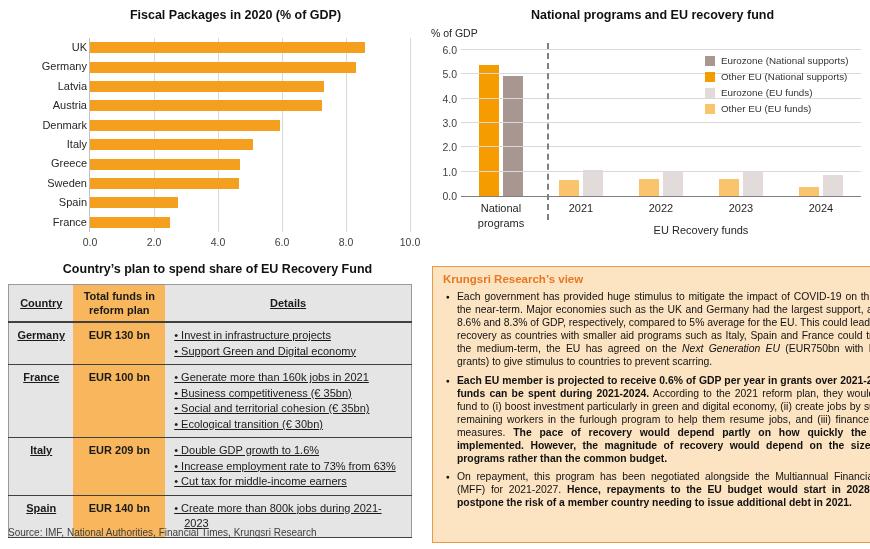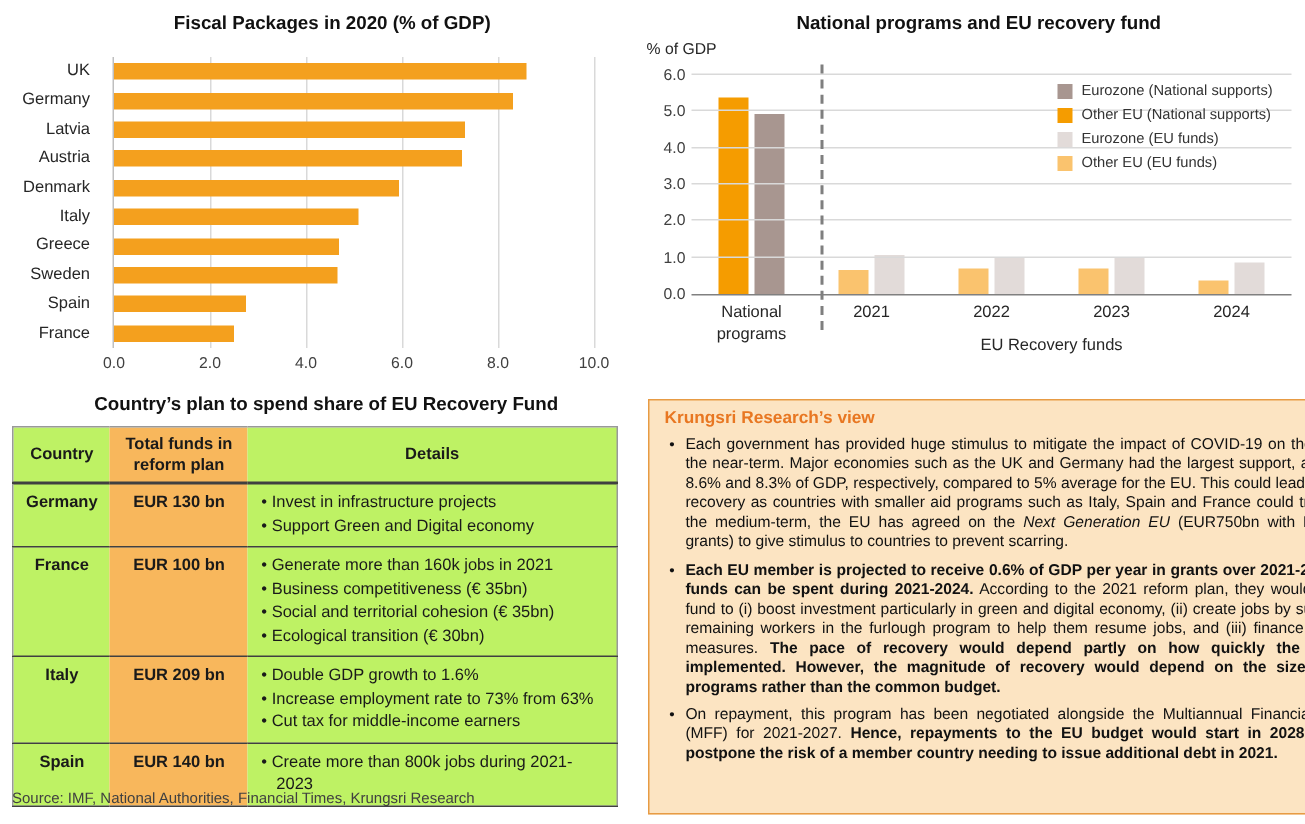--- a/index.html
+++ b/index.html
@@ -1,24 +1,24 @@
 <!DOCTYPE html>
 <html><head>
 <meta charset="utf-8">
 <style>
   html,body{margin:0;padding:0;background:#fff;}
   .page{position:relative;width:870px;height:549px;background:#fff;overflow:hidden;
         font-family:"Liberation Sans",sans-serif;color:#1a1a1a;}
   .chart-title{position:absolute;left:0;right:0;top:8px;text-align:center;
                font-size:12.5px;font-weight:bold;color:#111;}
   
-  .fiscal{position:absolute;left:4px;top:0;width:435px;height:255px;}
+  .fiscal{position:absolute;left:18px;top:0;width:435px;height:255px;}
   .fbody{position:absolute;top:38px;left:2px;display:flex;}
   .flabels{width:69px;}
-  .flabel{height:19.4px;line-height:19.4px;text-align:right;padding-right:15px;
+  .flabel{height:19.4px;line-height:19.4px;text-align:right;padding-right:2px;
           font-size:11px;color:#262626;}
   .fplot{position:relative;width:320px;border-left:1px solid #BFBFBF;}
   .vgl{position:absolute;top:0;bottom:0;width:1px;background:#D9D9D9;}
   .fbarrow{position:relative;height:19.4px;display:flex;align-items:center;}
   .fbar{height:11px;}
   .fxaxis{position:absolute;top:236px;left:72px;width:320px;height:14px;}
   .fxaxis span{position:absolute;transform:translateX(-50%);font-size:10.5px;color:#404040;}
   
   .prog{position:absolute;left:435px;top:0;width:435px;height:260px;}
   .gylabel{position:absolute;left:-4px;top:27px;font-size:10.5px;color:#262626;}
@@ -43,21 +43,21 @@
   .gllabel{font-size:9.8px;color:#333;white-space:nowrap;}
   
   .tblwrap{position:absolute;left:0;top:262px;width:435px;}
   .tbltitle{text-align:center;font-size:12.5px;font-weight:bold;color:#111;}
   table.ctable{position:absolute;left:8px;top:22px;width:404px;border-collapse:collapse;
                font-size:11px;border:1px solid #999;}
   .ctable th{font-weight:bold;text-align:center;vertical-align:middle;
              padding:4px 3px;line-height:14px;border-bottom:2px solid #404040;}
   .ctable td{vertical-align:top;padding:5px 5px;border-bottom:1.5px solid #404040;
              line-height:15.5px;}
-  .col-gray{background:#bef264;}
+  .col-gray{background:#e5e5e5;text-decoration:underline;}
   .td-country{text-align:center;font-weight:bold;}
   .td-funds{text-align:center;font-weight:bold;}
   .dline{padding-left:14px;text-indent:-10px;}
   .src{position:absolute;left:8px;top:527px;font-size:10px;color:#404040;}
   
   .view{position:absolute;left:432px;top:266px;width:512px;height:277px;
         background:#FCE4C2;border:1.5px solid #E79B44;box-sizing:border-box;
         padding:6px 10px 4px 8px;}
   .vtitle{color:#E87722;font-weight:bold;font-size:11.5px;margin:0 0 5px 2px;}
   .vbullet{display:flex;margin-bottom:5px;}

